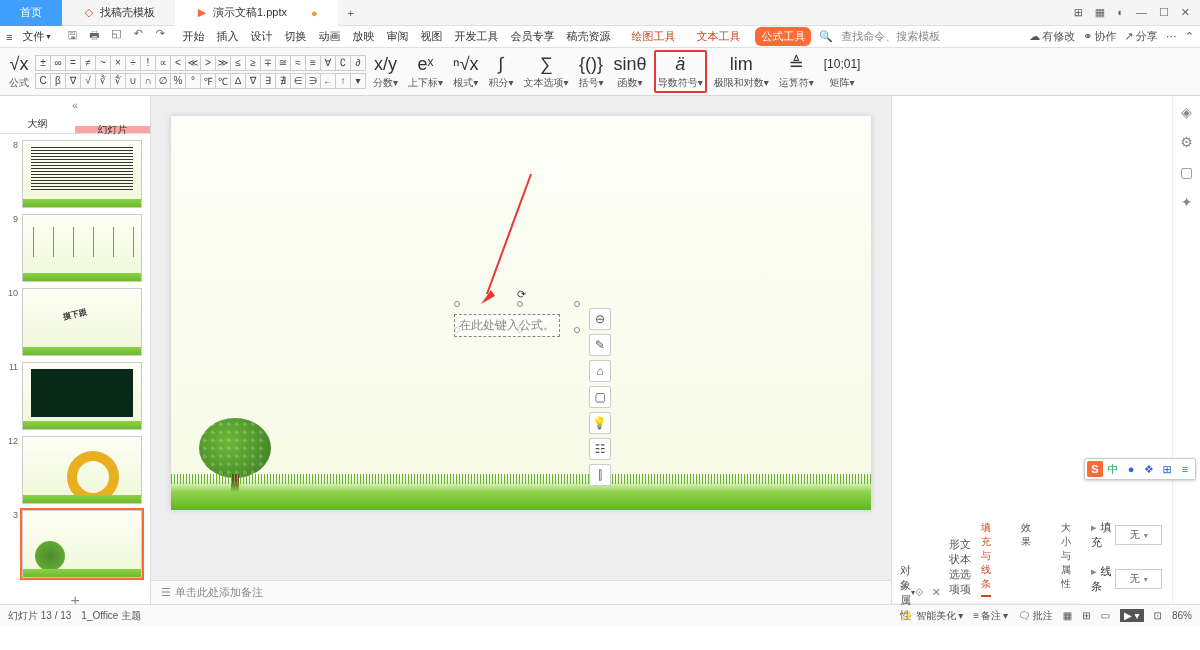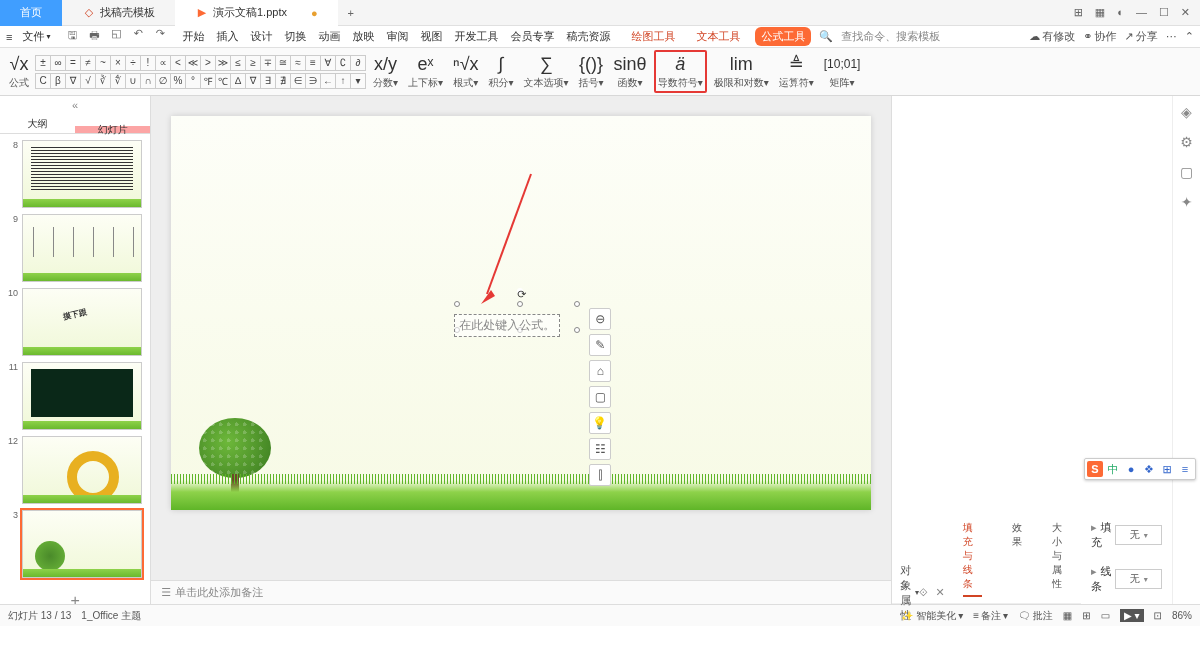--- a/index.html
+++ b/index.html
@@ -375,20 +375,24 @@
   <div class="rpanel">
     <div class="rpanel-main">
       <div class="rp-head">
         <span>对象属性</span>
           <span style="font-size:8px;">▾</span>
         <span class="x">
             <span>⟐</span>
             <span>✕</span>
           </span>
       </div>
+      <div class="rp-tabs">
+        <div class="rt">形状选项</div>
+        <div class="rt">文本选项</div>
+      </div>
       <div class="rp-sub">
         <span class="s active">填充与线条</span>
         <span class="s">效果</span>
         <span class="s">大小与属性</span>
       </div>
       <div class="rp-body">
         <div class="rp-row">
           <span><span class="arr">▸</span><span>填充</span></span>
           <span class="select">无</span>
         </div>

